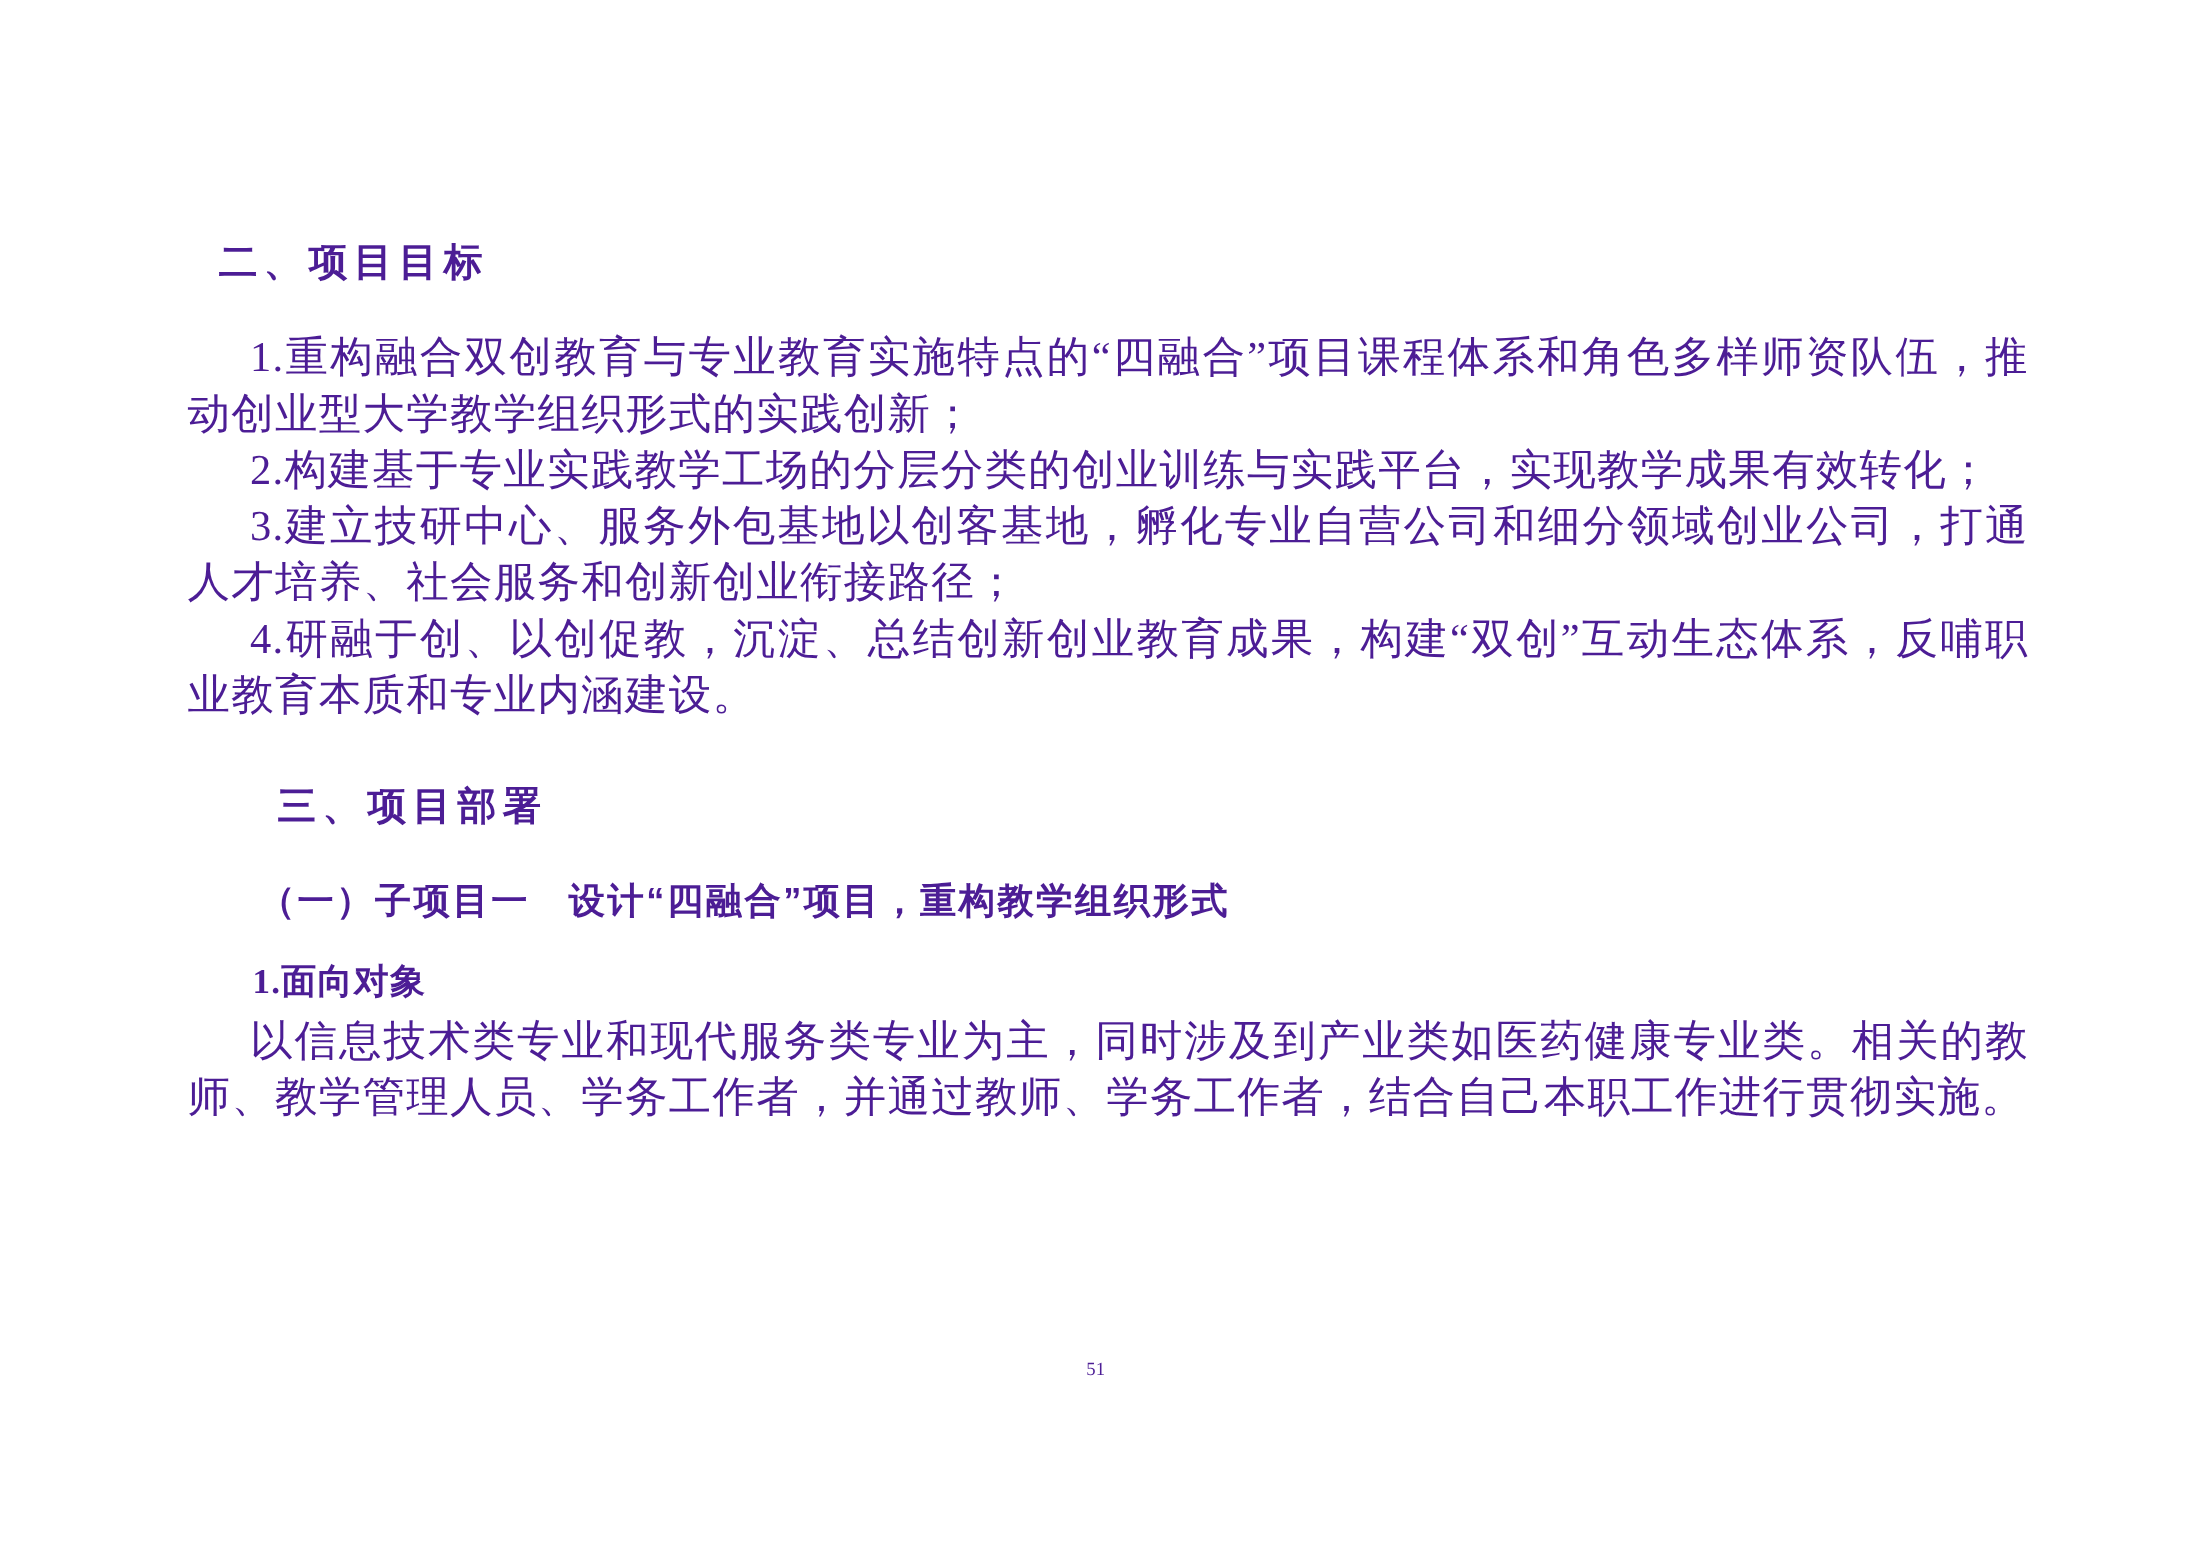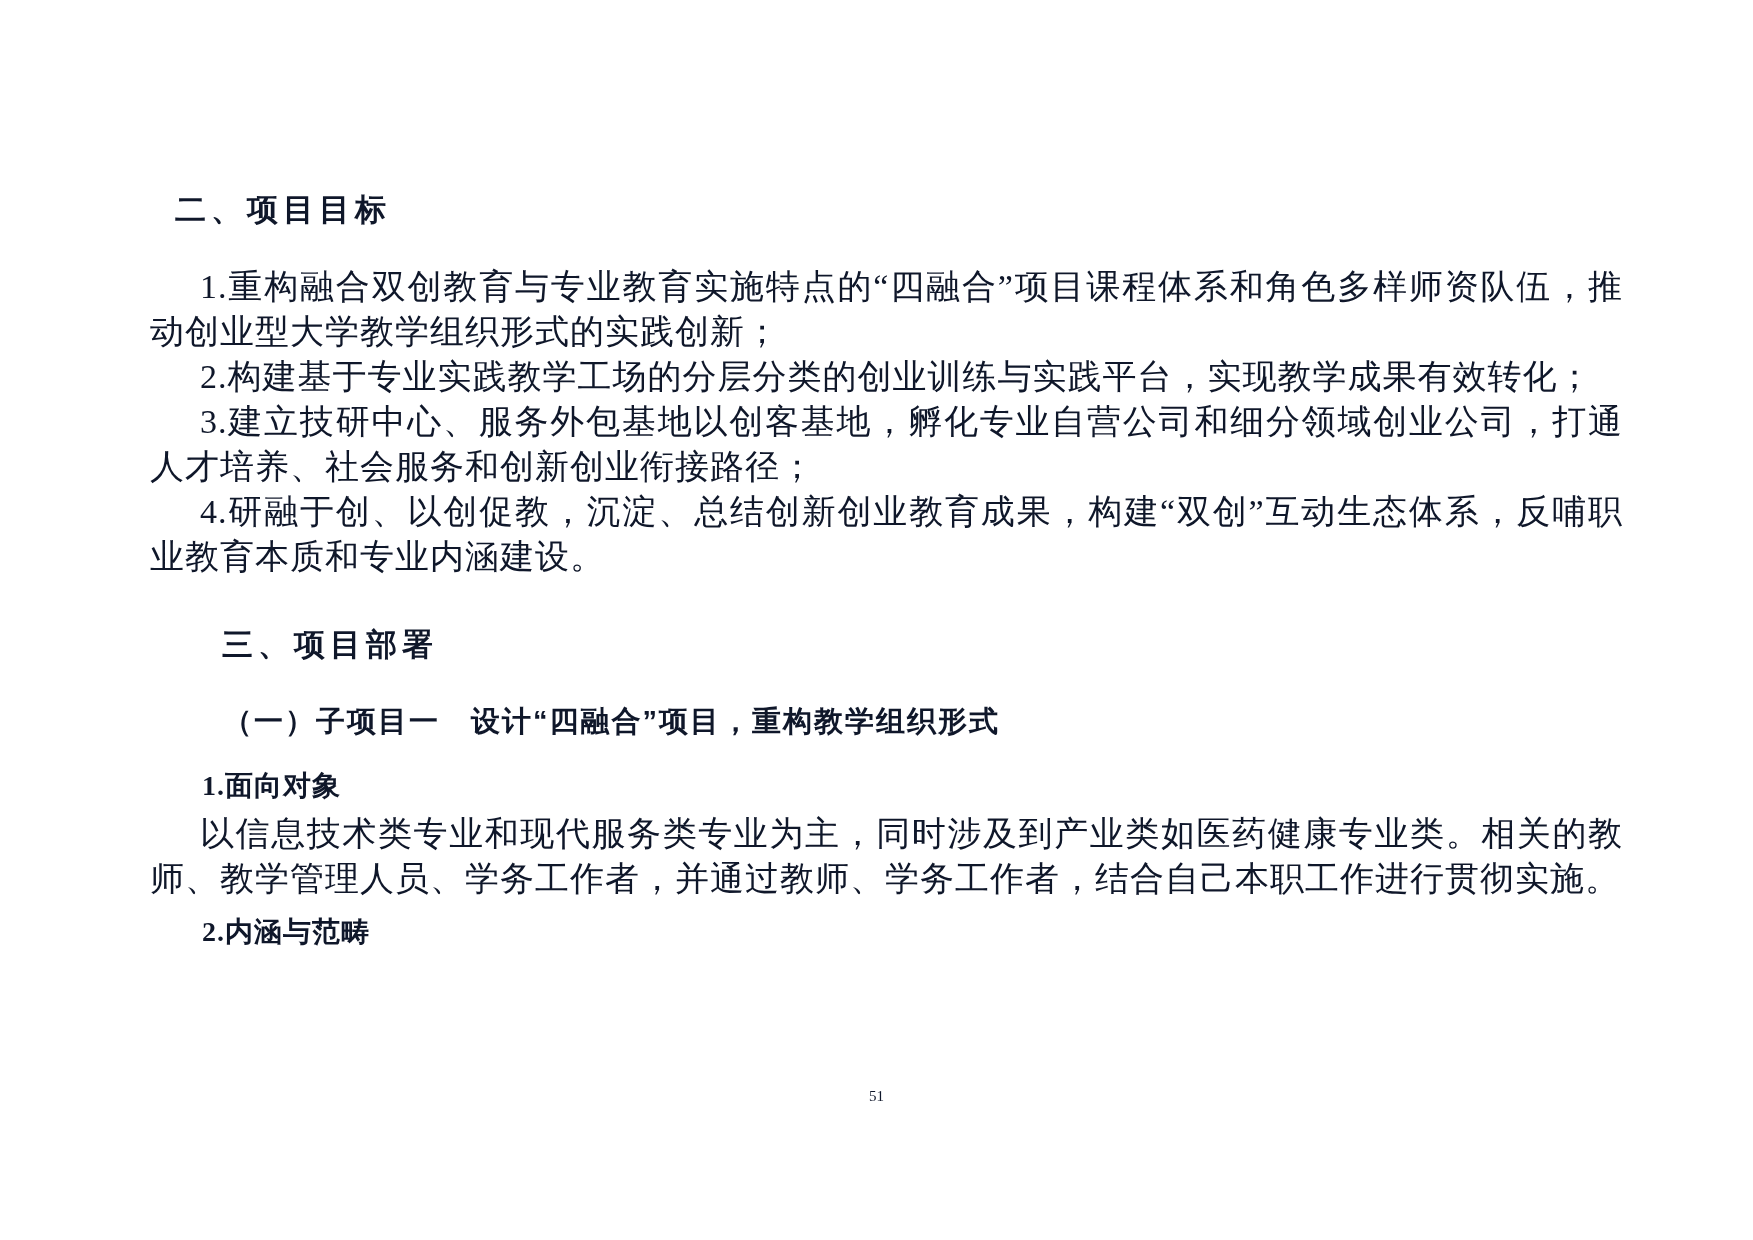--- a/index.html
+++ b/index.html
@@ -5,21 +5,21 @@
   html, body {
     margin: 0;
     padding: 0;
     background: #ffffff;
   }
   .page {
     position: relative;
     width: 1753px;
     height: 1240px;
     background: #ffffff;
-    color: #0f172a;
+    color: #4c1d95;
     font-family: "Liberation Serif", "DejaVu Serif", serif;
     overflow: hidden;
     box-sizing: border-box;
   }
   .content {
     box-sizing: border-box;
     padding: 192px 130px 0 150px;
   }
   
   .h-chapter {
@@ -38,21 +38,21 @@
     margin-left: 72px;
     margin-top: 48px;
   }
   
   .h-subproject {
     font-family: "Liberation Sans", "DejaVu Sans", sans-serif;
     font-size: 29px;
     font-weight: bold;
     line-height: 36px;
     letter-spacing: 2px;
-    margin: 40px 0 0 73px;
+    margin: 40px 0 0 57px;
   }
   
   .h-block {
     font-size: 28px;
     font-weight: bold;
     line-height: 38px;
     letter-spacing: 1px;
     margin: 28px 0 0 52px;
   }
   .h-block.scope {
@@ -92,18 +92,17 @@
     <p class="para">3.建立技研中心、服务外包基地以创客基地，孵化专业自营公司和细分领域创业公司，打通人才培养、社会服务和创新创业衔接路径；</p>
     <p class="para">4.研融于创、以创促教，沉淀、总结创新创业教育成果，构建“双创”互动生态体系，反哺职业教育本质和专业内涵建设。</p>
 
     <h2 class="h-chapter second">三、项目部署</h2>
 
     <h3 class="h-subproject">（一）子项目一　设计“四融合”项目，重构教学组织形式</h3>
 
     <h4 class="h-block">1.面向对象</h4>
     <p class="para block-body">以信息技术类专业和现代服务类专业为主，同时涉及到产业类如医药健康专业类。相关的教师、教学管理人员、学务工作者，并通过教师、学务工作者，结合自己本职工作进行贯彻实施。</p>
 
-    <h4 class="h-block scope">2.内涵与范畴</h4>
 
   </div>
 
   <div class="footer">51</div>
 </div>
 
 </body></html>

